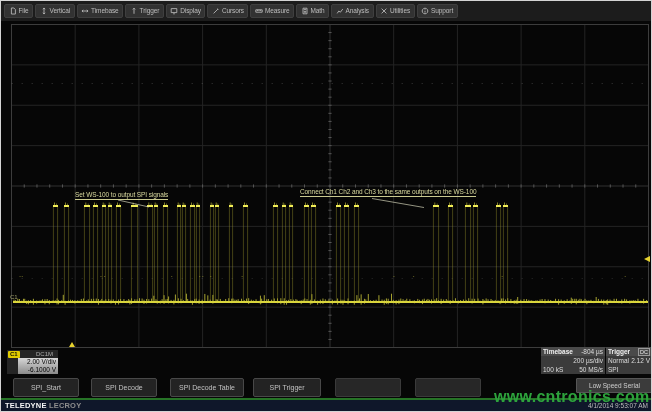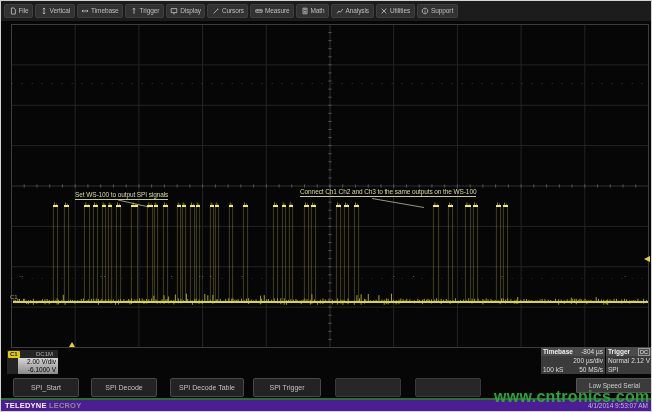--- a/index.html
+++ b/index.html
@@ -23,21 +23,21 @@
 .infobox .rw{height:9px;display:flex;align-items:center;padding:0 2px;justify-content:space-between;}
 .hd b{font-size:6.5px;color:#f0f0f0;}
 .tb{left:540px;width:64px;}
 .tg{left:605px;width:46px;}
 .dcbadge{border:1px solid #9a9a9a;color:#e8e8e8;font-size:5.5px;line-height:6px;padding:0 1px;}
 .btn{position:absolute;top:377px;height:19px;background:#232323;border:1px solid #484848;border-radius:2px;color:#c2c2c2;font-size:7px;display:flex;align-items:center;justify-content:center;}
 .btn.blank{background:#272727;border-color:#3a3a3a;}
 .lss{position:absolute;left:575px;top:377px;width:77px;height:15px;background:#3b3b3b;border:1px solid #565656;color:#cfcfcf;font-size:6.5px;display:flex;align-items:center;justify-content:center;border-radius:1px;}
 .watermark{position:absolute;left:461px;top:387px;font-size:16px;font-weight:bold;color:#2da23c;letter-spacing:0.3px;z-index:5;margin-left:32px;}
 .greenline{position:absolute;left:0;top:397px;width:650px;height:2px;background:#267326;}
-.statusbar{position:absolute;left:0;top:399px;width:650px;height:11px;background:#4c1d95;}
+.statusbar{position:absolute;left:0;top:399px;width:650px;height:11px;background:#0f172a;}
 .brand{position:absolute;left:4px;top:1px;font-size:7.5px;letter-spacing:0.2px;}
 .brand b{color:#f5f5f5;}
 .brand span{color:#8d8d8d;font-weight:bold;}
 .datetime{position:absolute;right:3px;top:2px;font-size:6.5px;color:#bdbdbd;}
 </style>
 </head>
 <body>
 
 <div class="screen">
   <div class="menubar" id="menubar">

